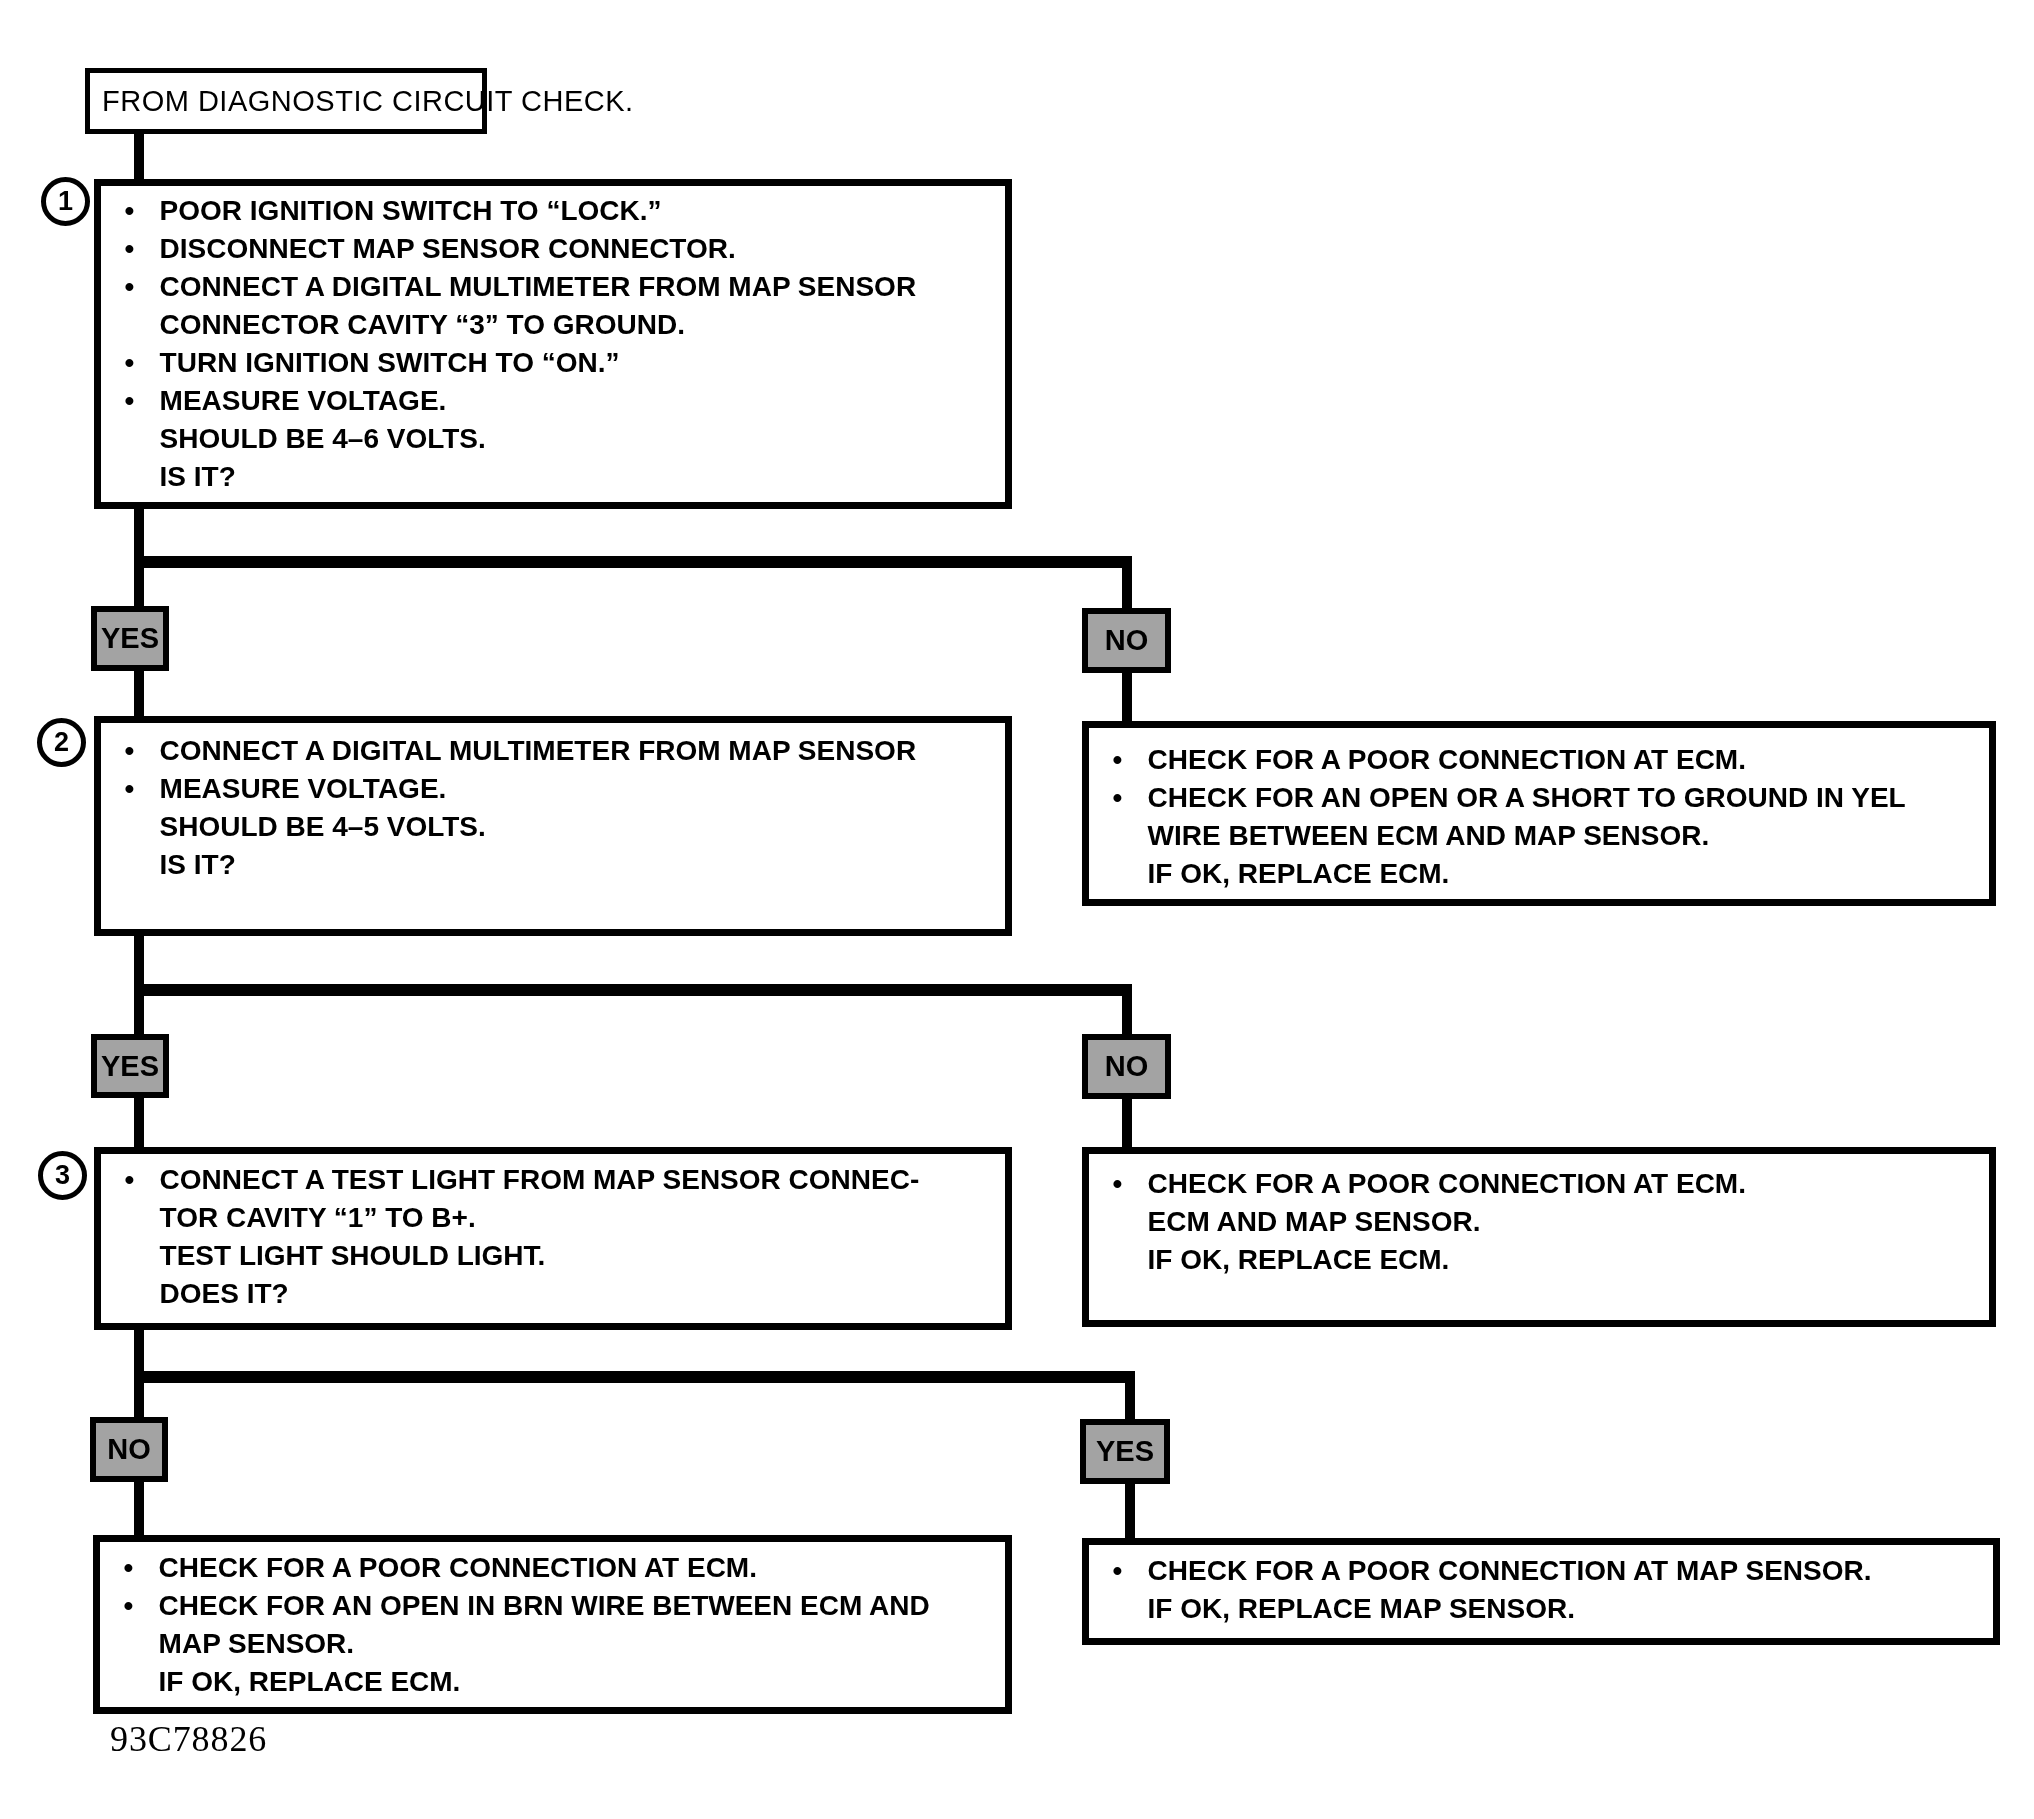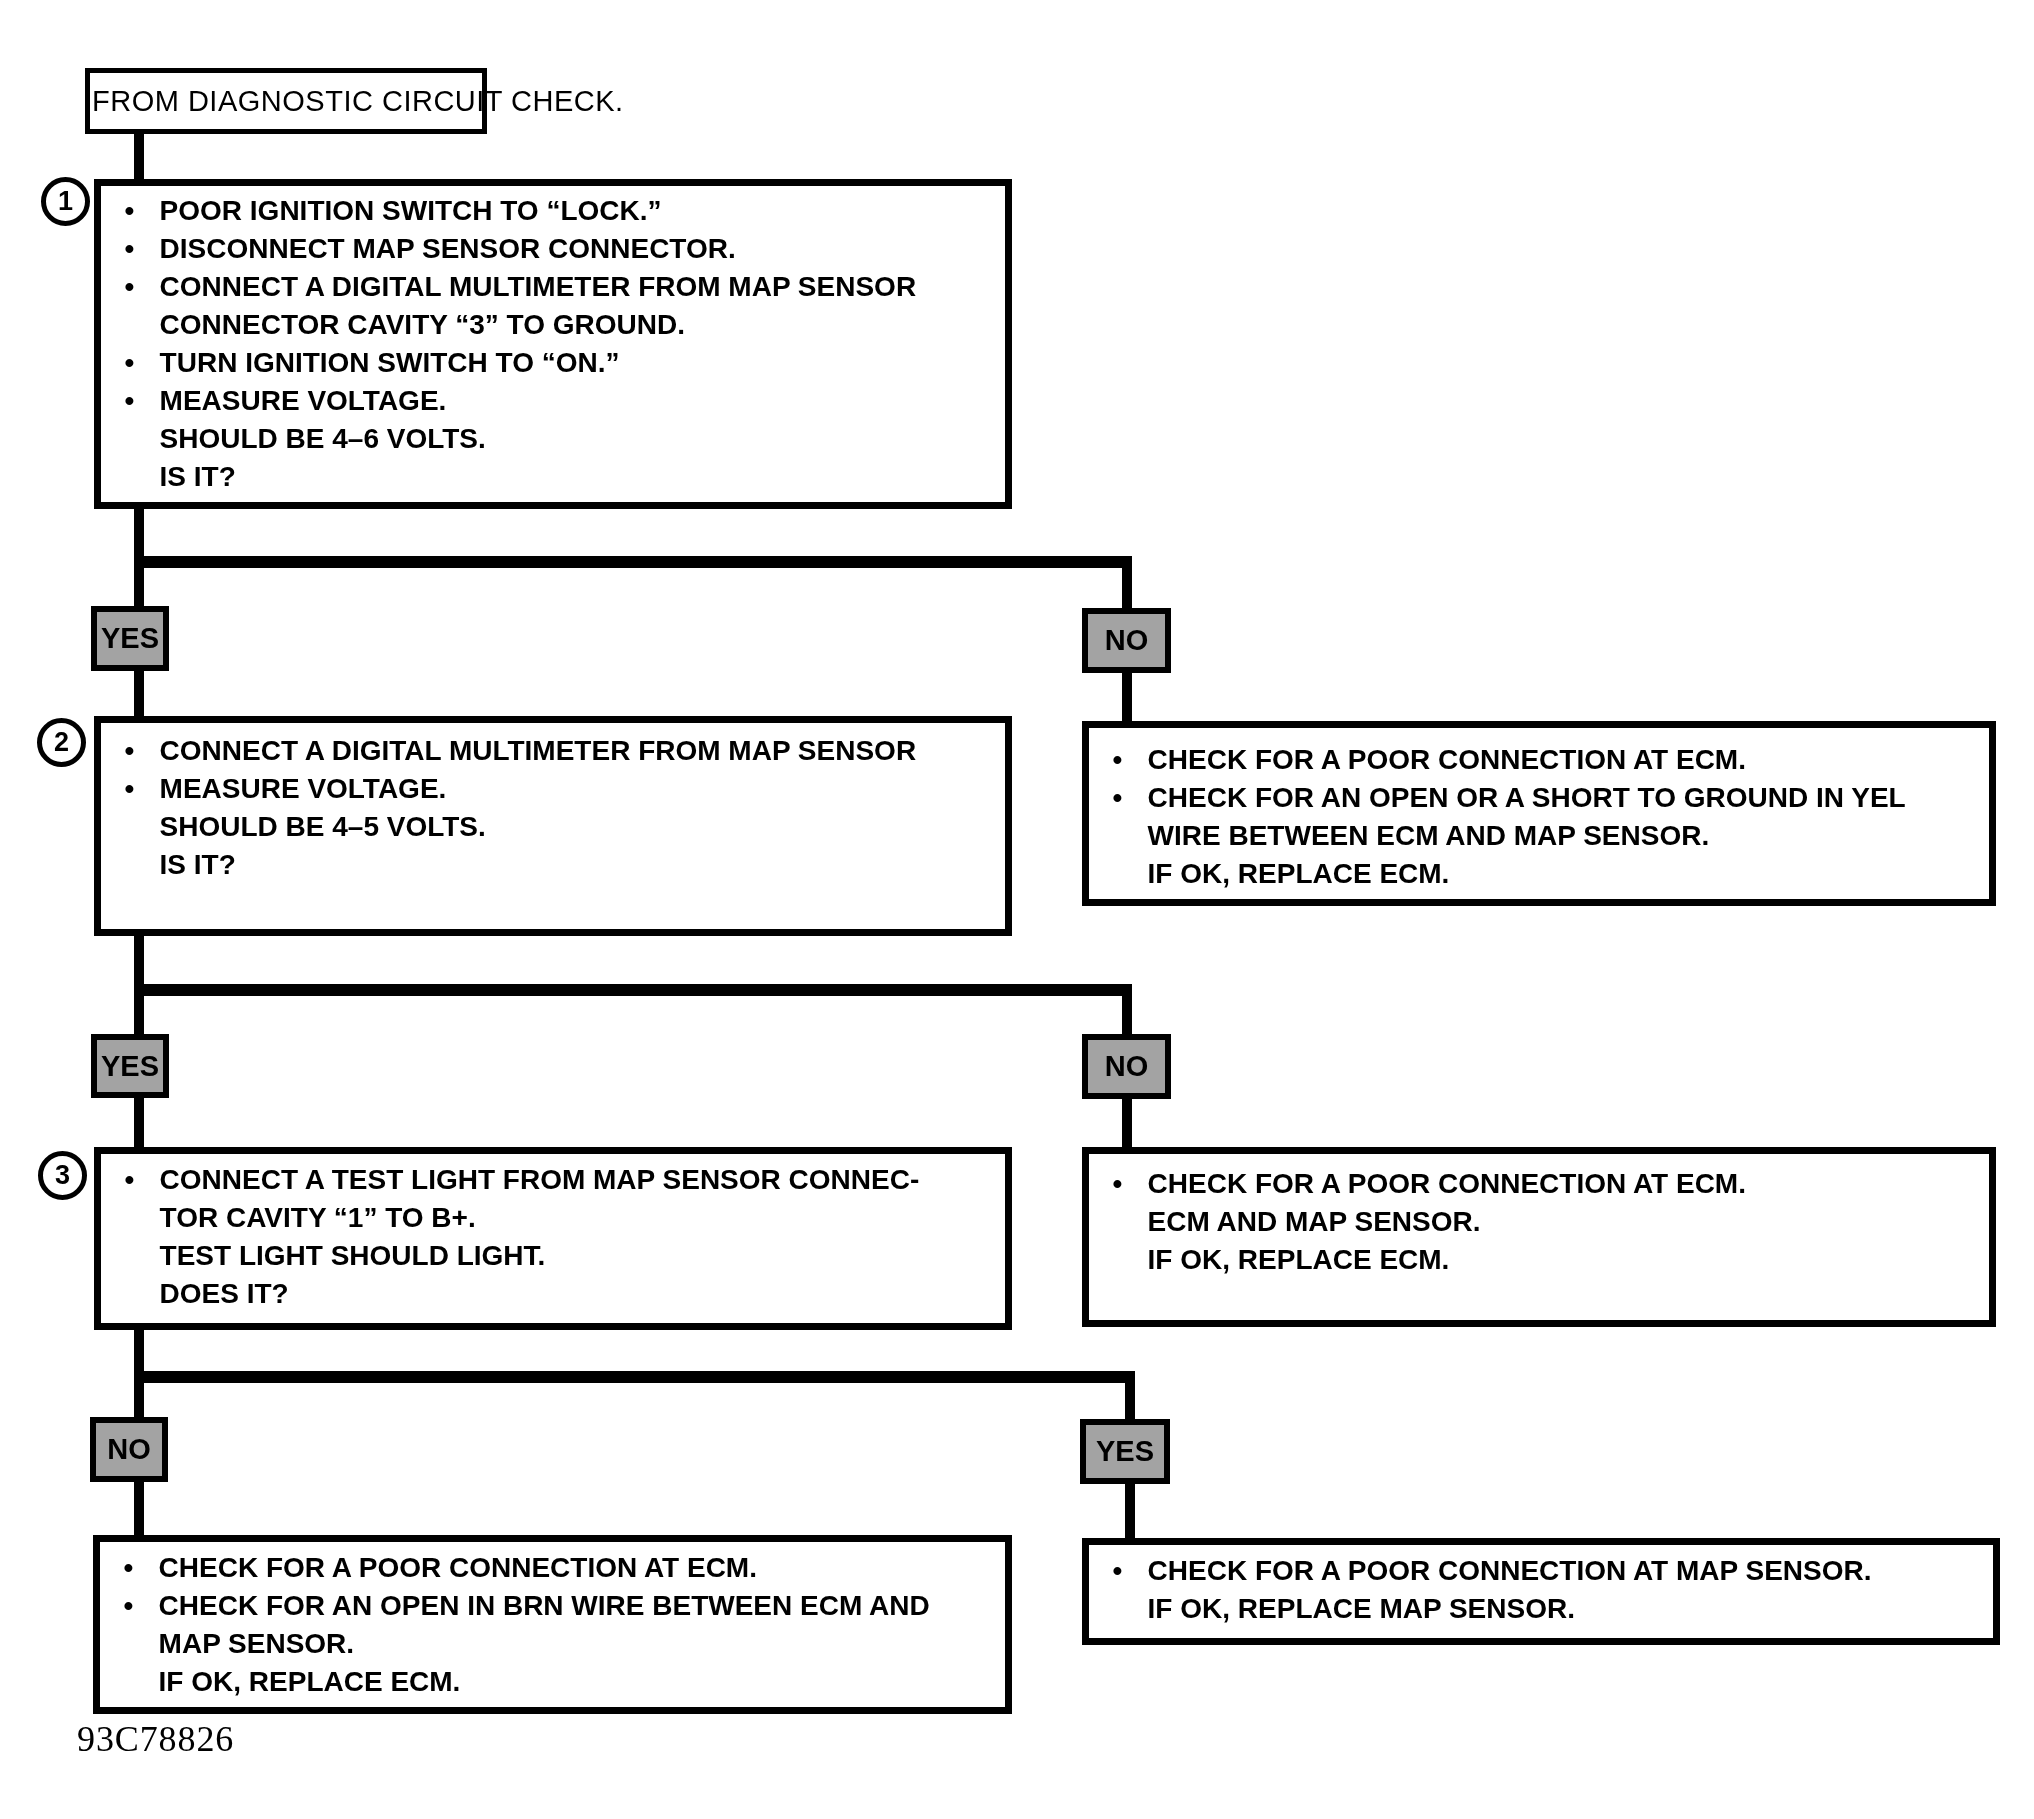--- a/index.html
+++ b/index.html
@@ -6,21 +6,21 @@
   html,body { background:#ffffff; }
   .canvas {
     position:relative; width:2035px; height:1819px; background:#ffffff;
     color:#000; font-family:"Liberation Sans", sans-serif;
     overflow:hidden;
   }
   .conn { position:absolute; background:#000; }
   .box  { position:absolute; background:#fff; border:7.3px solid #000; }
   .start{
     border-width:5.5px; display:flex; align-items:center;
-    padding-left:2px; font-size:29px; font-weight:400; letter-spacing:0.5px;
+    padding-left:12px; font-size:29px; font-weight:400; letter-spacing:0.5px;
     white-space:nowrap;
   }
   .step, .result { font-weight:700; font-size:28px; }
   .ln  { display:flex; line-height:38px; padding-left:23.6px; white-space:nowrap; }
   .blt { width:35px; flex:none; }
   .tag {
     position:absolute; background:#a3a3a3; border:6.4px solid #000;
     display:flex; align-items:center; justify-content:center;
     font-weight:700; font-size:29px;
   }
@@ -227,16 +227,16 @@
     <div class="ln">
         <span class="blt">•</span>
         <span class="txt">CHECK FOR A POOR CONNECTION AT MAP SENSOR.</span>
       </div>
     <div class="ln">
         <span class="blt"></span>
         <span class="txt">IF OK, REPLACE MAP SENSOR.</span>
       </div>
   </div>
 
-  <div class="figid" style="left:77px;top:1718px">93C78826</div>
+  <div class="figid" style="left:110px;top:1718px">93C78826</div>
 
 </div>
 
 
 </body></html>

